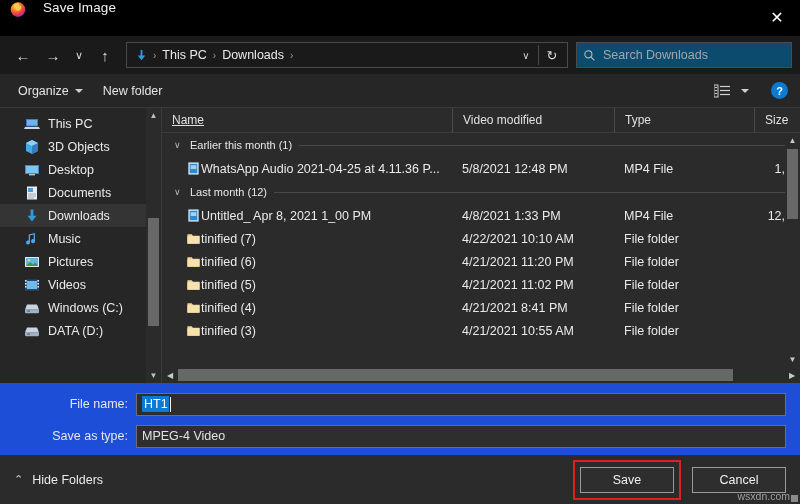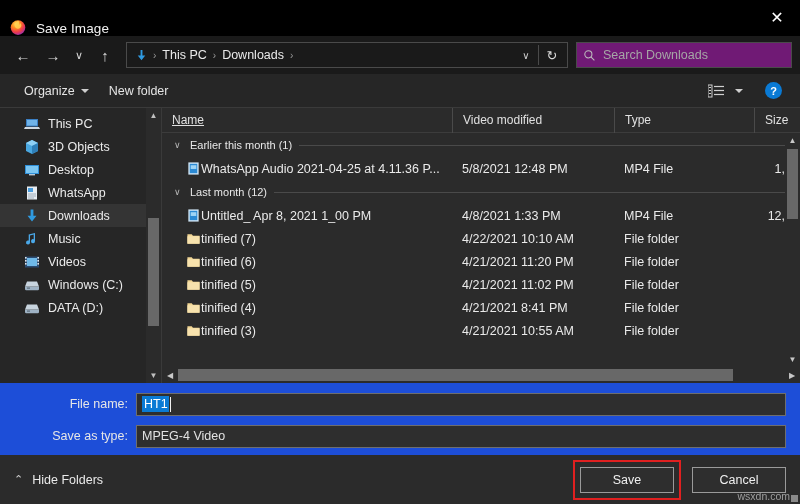--- a/index.html
+++ b/index.html
@@ -16,23 +16,24 @@
     color: #e8e8e8;
     display: flex;
     flex-direction: column;
   }
 
   
   .titlebar {
     height: 36px;
     background: #000000;
     display: flex;
-    align-items: flex-end;
+    align-items: flex-start;
     flex: 0 0 36px;
     position: relative;
+    gap: 7px;
   }
   .ff-icon { margin-left: 9px; width: 18px; height: 18px; display:block; }
   .title-text {
     margin-left: 9px;
     font-size: 13.5px;
     color: #f2f2f2;
     letter-spacing: .1px;
   }
   .close-btn {
     position: absolute; right: 0; top: 0;
@@ -77,32 +78,32 @@
     width: 24px; height: 24px; display:flex; align-items:center;
     justify-content:center; color:#d0d0d0; font-size: 10px;
   }
   .addr-divider { width:1px; height:20px; background:#4a4a4a; }
   .refresh {
     width: 26px; height: 24px; display:flex; align-items:center;
     justify-content:center; color:#d8d8d8; font-size:13px;
   }
   .searchbar {
     width: 216px; height: 26px; margin-left: 8px;
-    border: 1px solid #4a4a4a; background: #701a75;
+    border: 1px solid #4a4a4a; background: #0c4a6e;
     display: flex; align-items: center; padding: 0 6px;
     flex: 0 0 216px;
   }
   .search-ph { font-size: 12.5px; color: #a6a6a6; margin-left: 7px; }
 
   
   .cmdbar {
     height: 34px; flex: 0 0 34px;
     background: #262626;
     display: flex; align-items: center;
-    padding: 0 14px;
+    padding: 0 8px;
     border-bottom: 1px solid #3a3a3a;
   }
   .cmd-item {
     font-size: 12.5px; color: #e4e4e4;
     padding: 0 10px; height: 26px;
     display: flex; align-items: center; gap: 6px;
   }
   .caret-dn {
     width:0;height:0;border-left:4px solid transparent;
     border-right:4px solid transparent;border-top:4px solid #cfcfcf;
@@ -401,37 +402,46 @@
         </div>
 
         <div class="sb-item">
           <svg class="sb-ico" viewBox="0 0 16 16">
             <rect x="3" y="1.5" width="10" height="13" fill="#e8edf2"></rect>
             <rect x="4" y="3" width="5" height="4" fill="#4a9ede"></rect>
             <line x1="4" y1="9" x2="12" y2="9" stroke="#9aa7b4" stroke-width="0.9"></line>
             <line x1="4" y1="11" x2="12" y2="11" stroke="#9aa7b4" stroke-width="0.9"></line>
             <line x1="4" y1="13" x2="10" y2="13" stroke="#9aa7b4" stroke-width="0.9"></line>
           </svg>
-          <span>WhatsApp</span>
+          <span>Documents</span>
         </div>
 
         <div class="sb-item selected">
           <svg class="sb-ico" viewBox="0 0 16 16">
             <path d="M6.6 1.5h2.8v6.2h3.1L8 13.6 3.5 7.7h3.1z" fill="#2f9ae0"></path>
           </svg>
           <span>Downloads</span>
         </div>
 
         <div class="sb-item">
           <svg class="sb-ico" viewBox="0 0 16 16">
             <path d="M11 2v8.2a2 2 0 1 1-1.3-1.9V3.6L6 4.6v6.9a2 2 0 1 1-1.3-1.9V3.6z" fill="#4aa8e8"></path>
           </svg>
           <span>Music</span>
         </div>
 
+        <div class="sb-item">
+          <svg class="sb-ico" viewBox="0 0 16 16">
+            <rect x="1" y="3" width="14" height="10" fill="#dfe6ec"></rect>
+            <rect x="2" y="4" width="12" height="8" fill="#63b6e0"></rect>
+            <path d="M2 12l4-4 3 2.6 2.5-2.2L14 12z" fill="#4a8f4a"></path>
+            <circle cx="5" cy="6.3" r="1.1" fill="#f7e07a"></circle>
+          </svg>
+          <span>Pictures</span>
+        </div>
 
         <div class="sb-item">
           <svg class="sb-ico" viewBox="0 0 16 16">
             <rect x="1" y="2.5" width="14" height="11" fill="#2b4a70"></rect>
             <rect x="3" y="4" width="10" height="8" fill="#6fb9e8"></rect>
             <rect x="1" y="3" width="1.6" height="1.6" fill="#dfe6ec"></rect>
             <rect x="1" y="6" width="1.6" height="1.6" fill="#dfe6ec"></rect>
             <rect x="1" y="9" width="1.6" height="1.6" fill="#dfe6ec"></rect>
             <rect x="13.4" y="3" width="1.6" height="1.6" fill="#dfe6ec"></rect>
             <rect x="13.4" y="6" width="1.6" height="1.6" fill="#dfe6ec"></rect>

